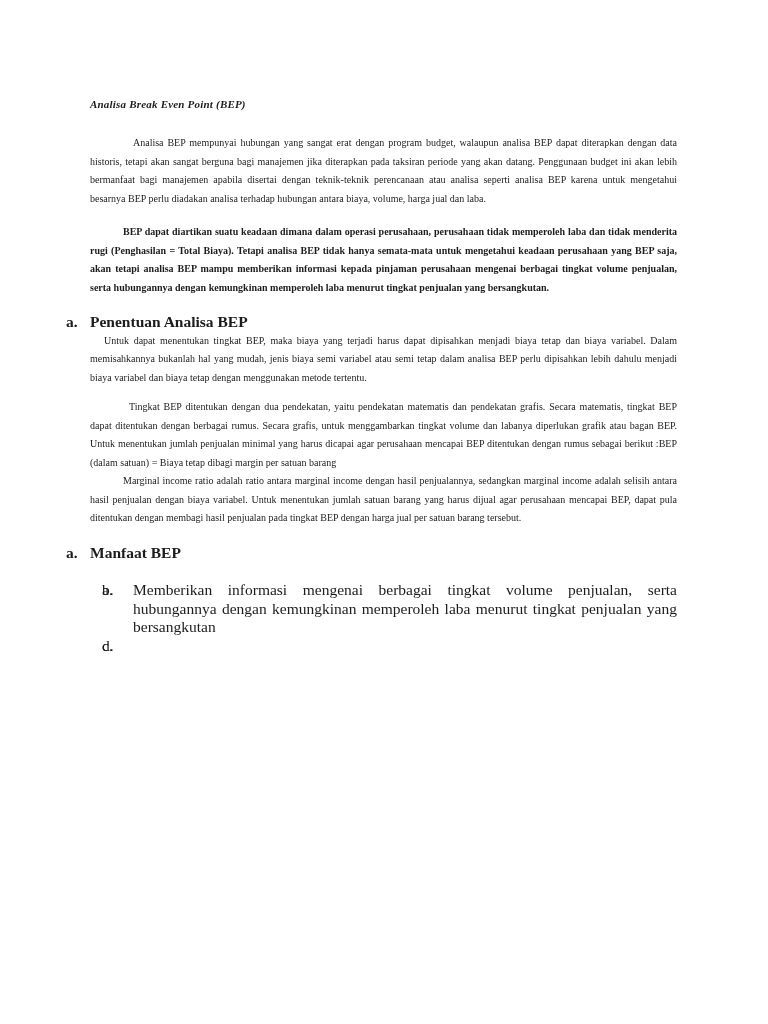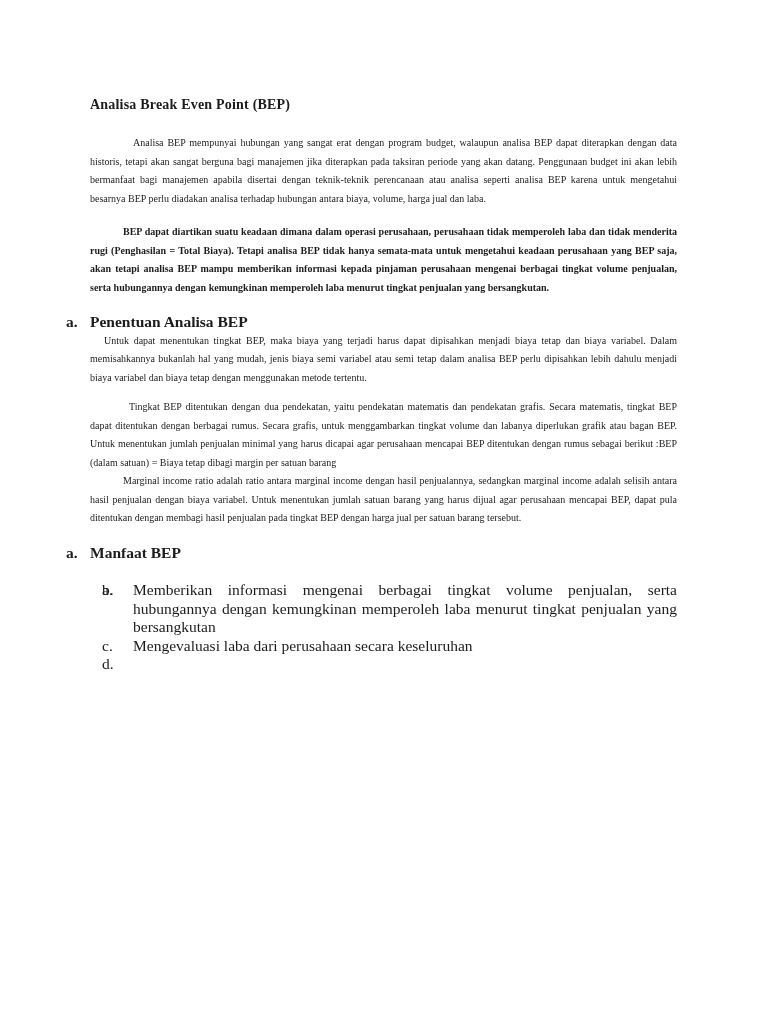--- a/index.html
+++ b/index.html
@@ -13,24 +13,25 @@
     color: #1c1c1c;
     overflow: hidden;
   }
   .content {
     position: absolute;
     left: 90px;
     top: 95px;
     width: 587px;
   }
   .doc-title {
-    font-size: 14px;
+    font-size: 11px;
     font-weight: bold;
     line-height: 19px;
     letter-spacing: 0.2px;
+    font-style: italic;
   }
   .para {
     font-size: 10px;
     line-height: 18.5px;
     text-align: justify;
   }
   .p-intro1 { margin-top: 20px; text-indent: 43px; }
   .p-intro2 { margin-top: 15px; text-indent: 33px; font-weight: bold; }
   .heading-row {
     display: flex;
@@ -89,21 +90,20 @@
     <div class="sublist">
       <div class="subitem">
         <span class="sub-marker">a.</span>
       </div>
       <div class="subitem">
         <span class="sub-marker">b.</span>
         <span>Memberikan informasi mengenai berbagai tingkat volume penjualan, serta hubungannya dengan kemungkinan memperoleh laba menurut tingkat penjualan yang bersangkutan</span>
       </div>
       <div class="subitem">
         <span class="sub-marker">c.</span>
-        <span>Mengevaluasi laba dari perusahaan secara keseluruhan</span>
       </div>
       <div class="subitem">
         <span class="sub-marker">d.</span>
       </div>
     </div>
 
   </div>
 </div>
 
 </body></html>

